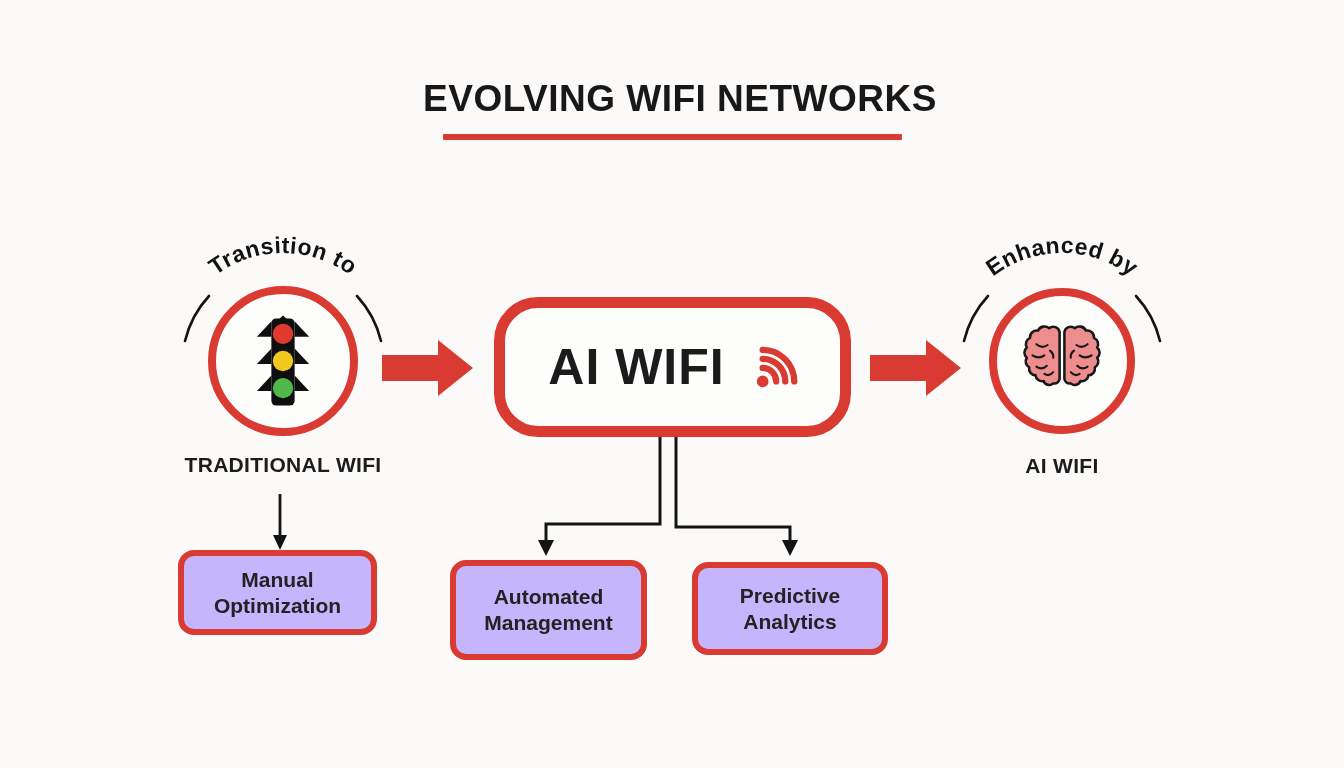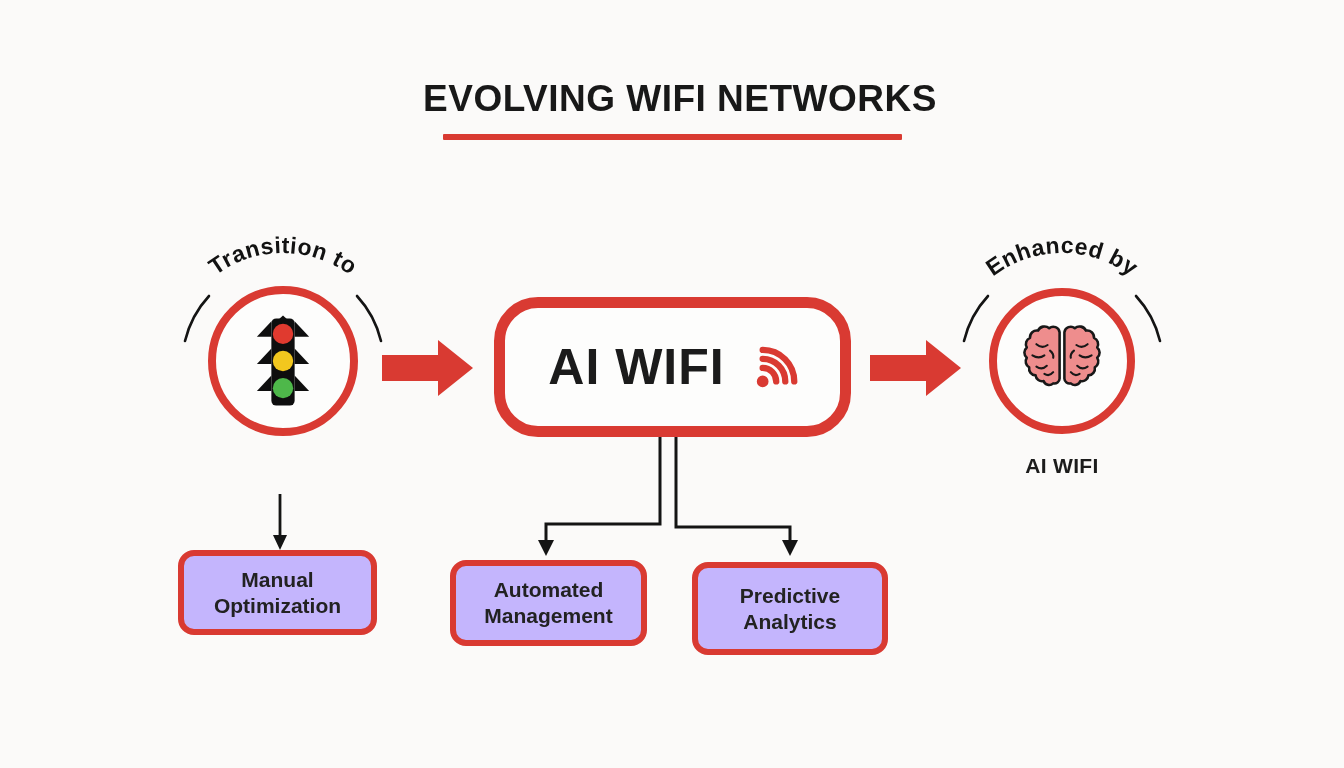--- a/index.html
+++ b/index.html
@@ -42,21 +42,21 @@
   .node-label.right{left:912px;top:454px;width:300px;}
 
   .redbox{
     border:6px solid #d93a32;border-radius:16px;
     background:#c4b5fd;box-sizing:border-box;
     display:flex;align-items:center;justify-content:center;
     text-align:center;font-size:21px;font-weight:700;
     line-height:1.22;color:#222;padding:4px 8px;
   }
   .redbox.manual{left:178px;top:550px;width:199px;height:85px;}
-  .redbox.automated{left:450px;top:560px;width:197px;height:86px;}
+  .redbox.automated{left:450px;top:560px;width:197px;height:100px;}
   .redbox.predictive{left:692px;top:562px;width:196px;height:93px;}
 
   .aiwifi-box{
     left:494px;top:297px;width:357px;height:140px;
     border:11px solid #d93a32;border-radius:44px;
     background:#fdfdfc;box-sizing:border-box;
     display:flex;align-items:center;justify-content:center;gap:16px;
   }
   .aiwifi-text{
     font-size:50px;font-weight:800;letter-spacing:1px;color:#1b1b1b;
@@ -90,20 +90,21 @@
       <polygon points="44,9 59,25 44,25" fill="#0e0e0e"></polygon>
       <polygon points="20,37 20,53 5,53" fill="#0e0e0e"></polygon>
       <polygon points="44,37 59,53 44,53" fill="#0e0e0e"></polygon>
       <polygon points="20,65 20,81 5,81" fill="#0e0e0e"></polygon>
       <polygon points="44,65 59,81 44,81" fill="#0e0e0e"></polygon>
       <circle cx="32" cy="22" r="10.5" fill="#e03a2f"></circle>
       <circle cx="32" cy="50" r="10.5" fill="#f2c71e"></circle>
       <circle cx="32" cy="78" r="10.5" fill="#4eb84a"></circle>
     </svg>
   </div>
+  <div class="abs node-label left">TRADITIONAL WIFI</div>
 
   <svg class="abs" style="left:266px;top:492px;" width="28" height="62" viewBox="0 0 28 62">
     <path d="M 14 2 V 45" stroke="#141414" stroke-width="2.8" fill="none"></path>
     <polygon points="7,43 21,43 14,58" fill="#141414"></polygon>
   </svg>
   <div class="abs redbox manual">Manual Optimization</div>
 
   <svg class="abs" style="left:380px;top:336px;" width="96" height="64" viewBox="0 0 96 64">
     <polygon points="2,19 58,19 58,4 93,32 58,60 58,45 2,45" fill="#d93a32"></polygon>
   </svg>

